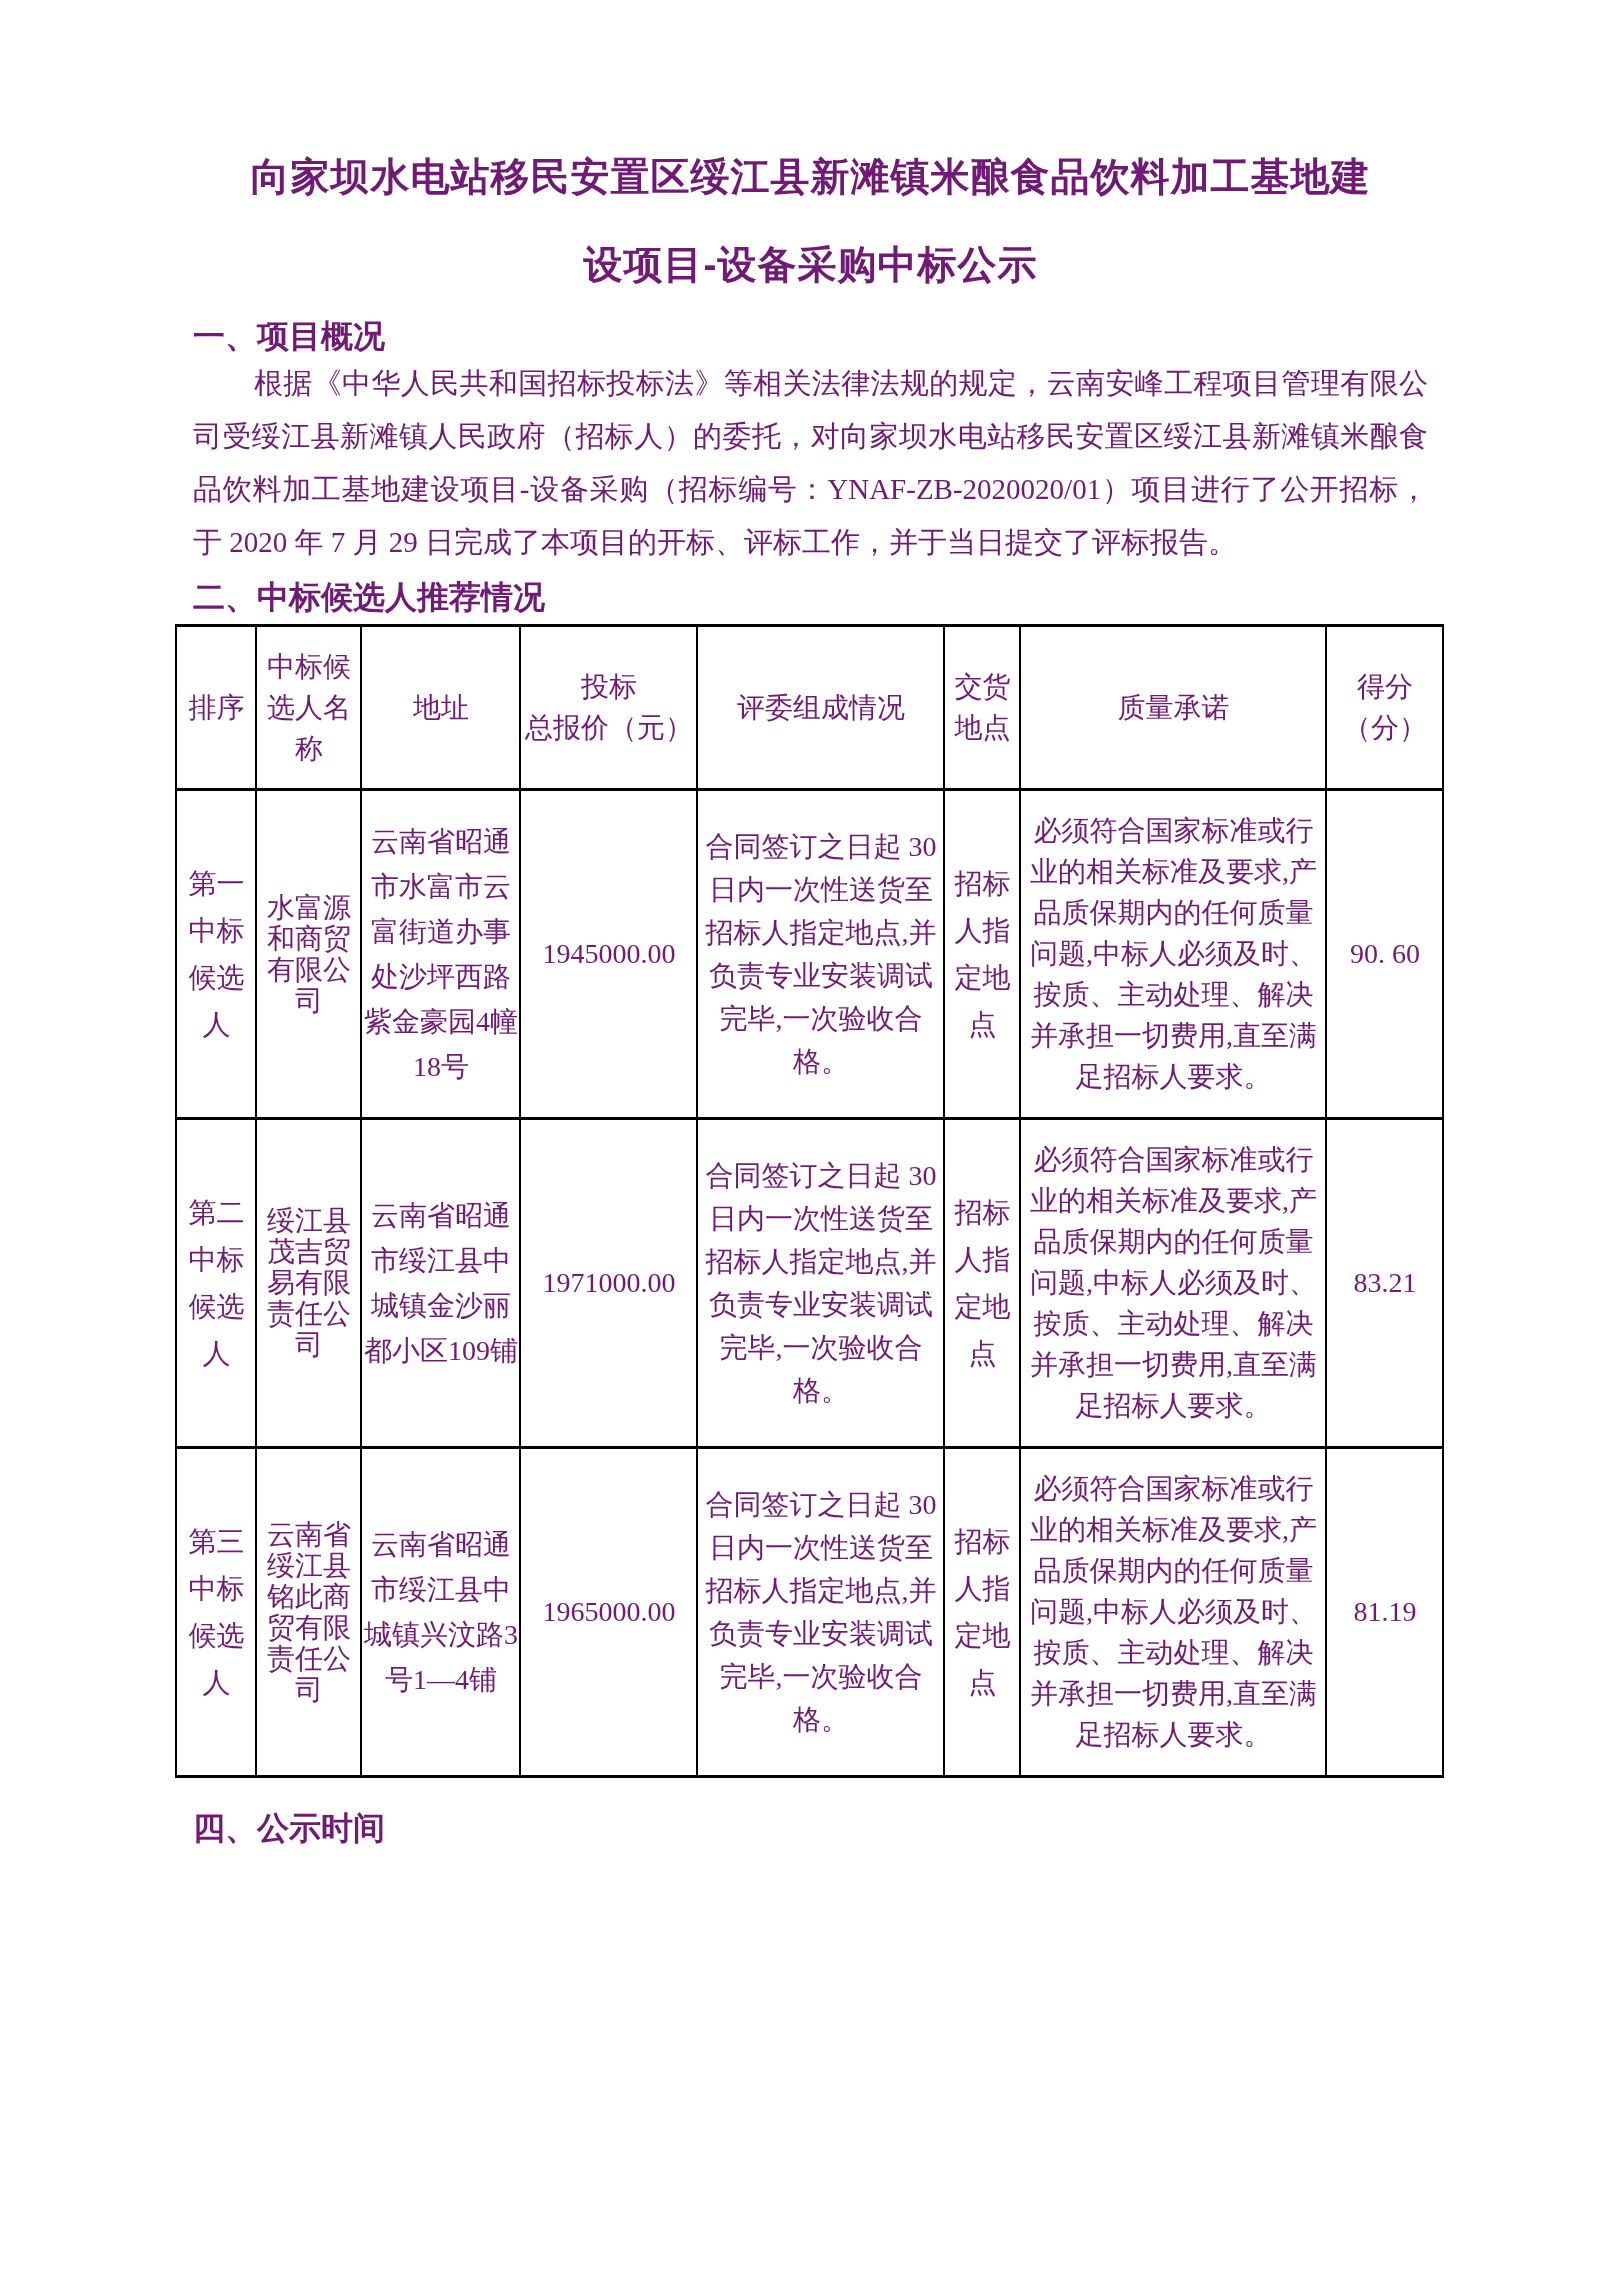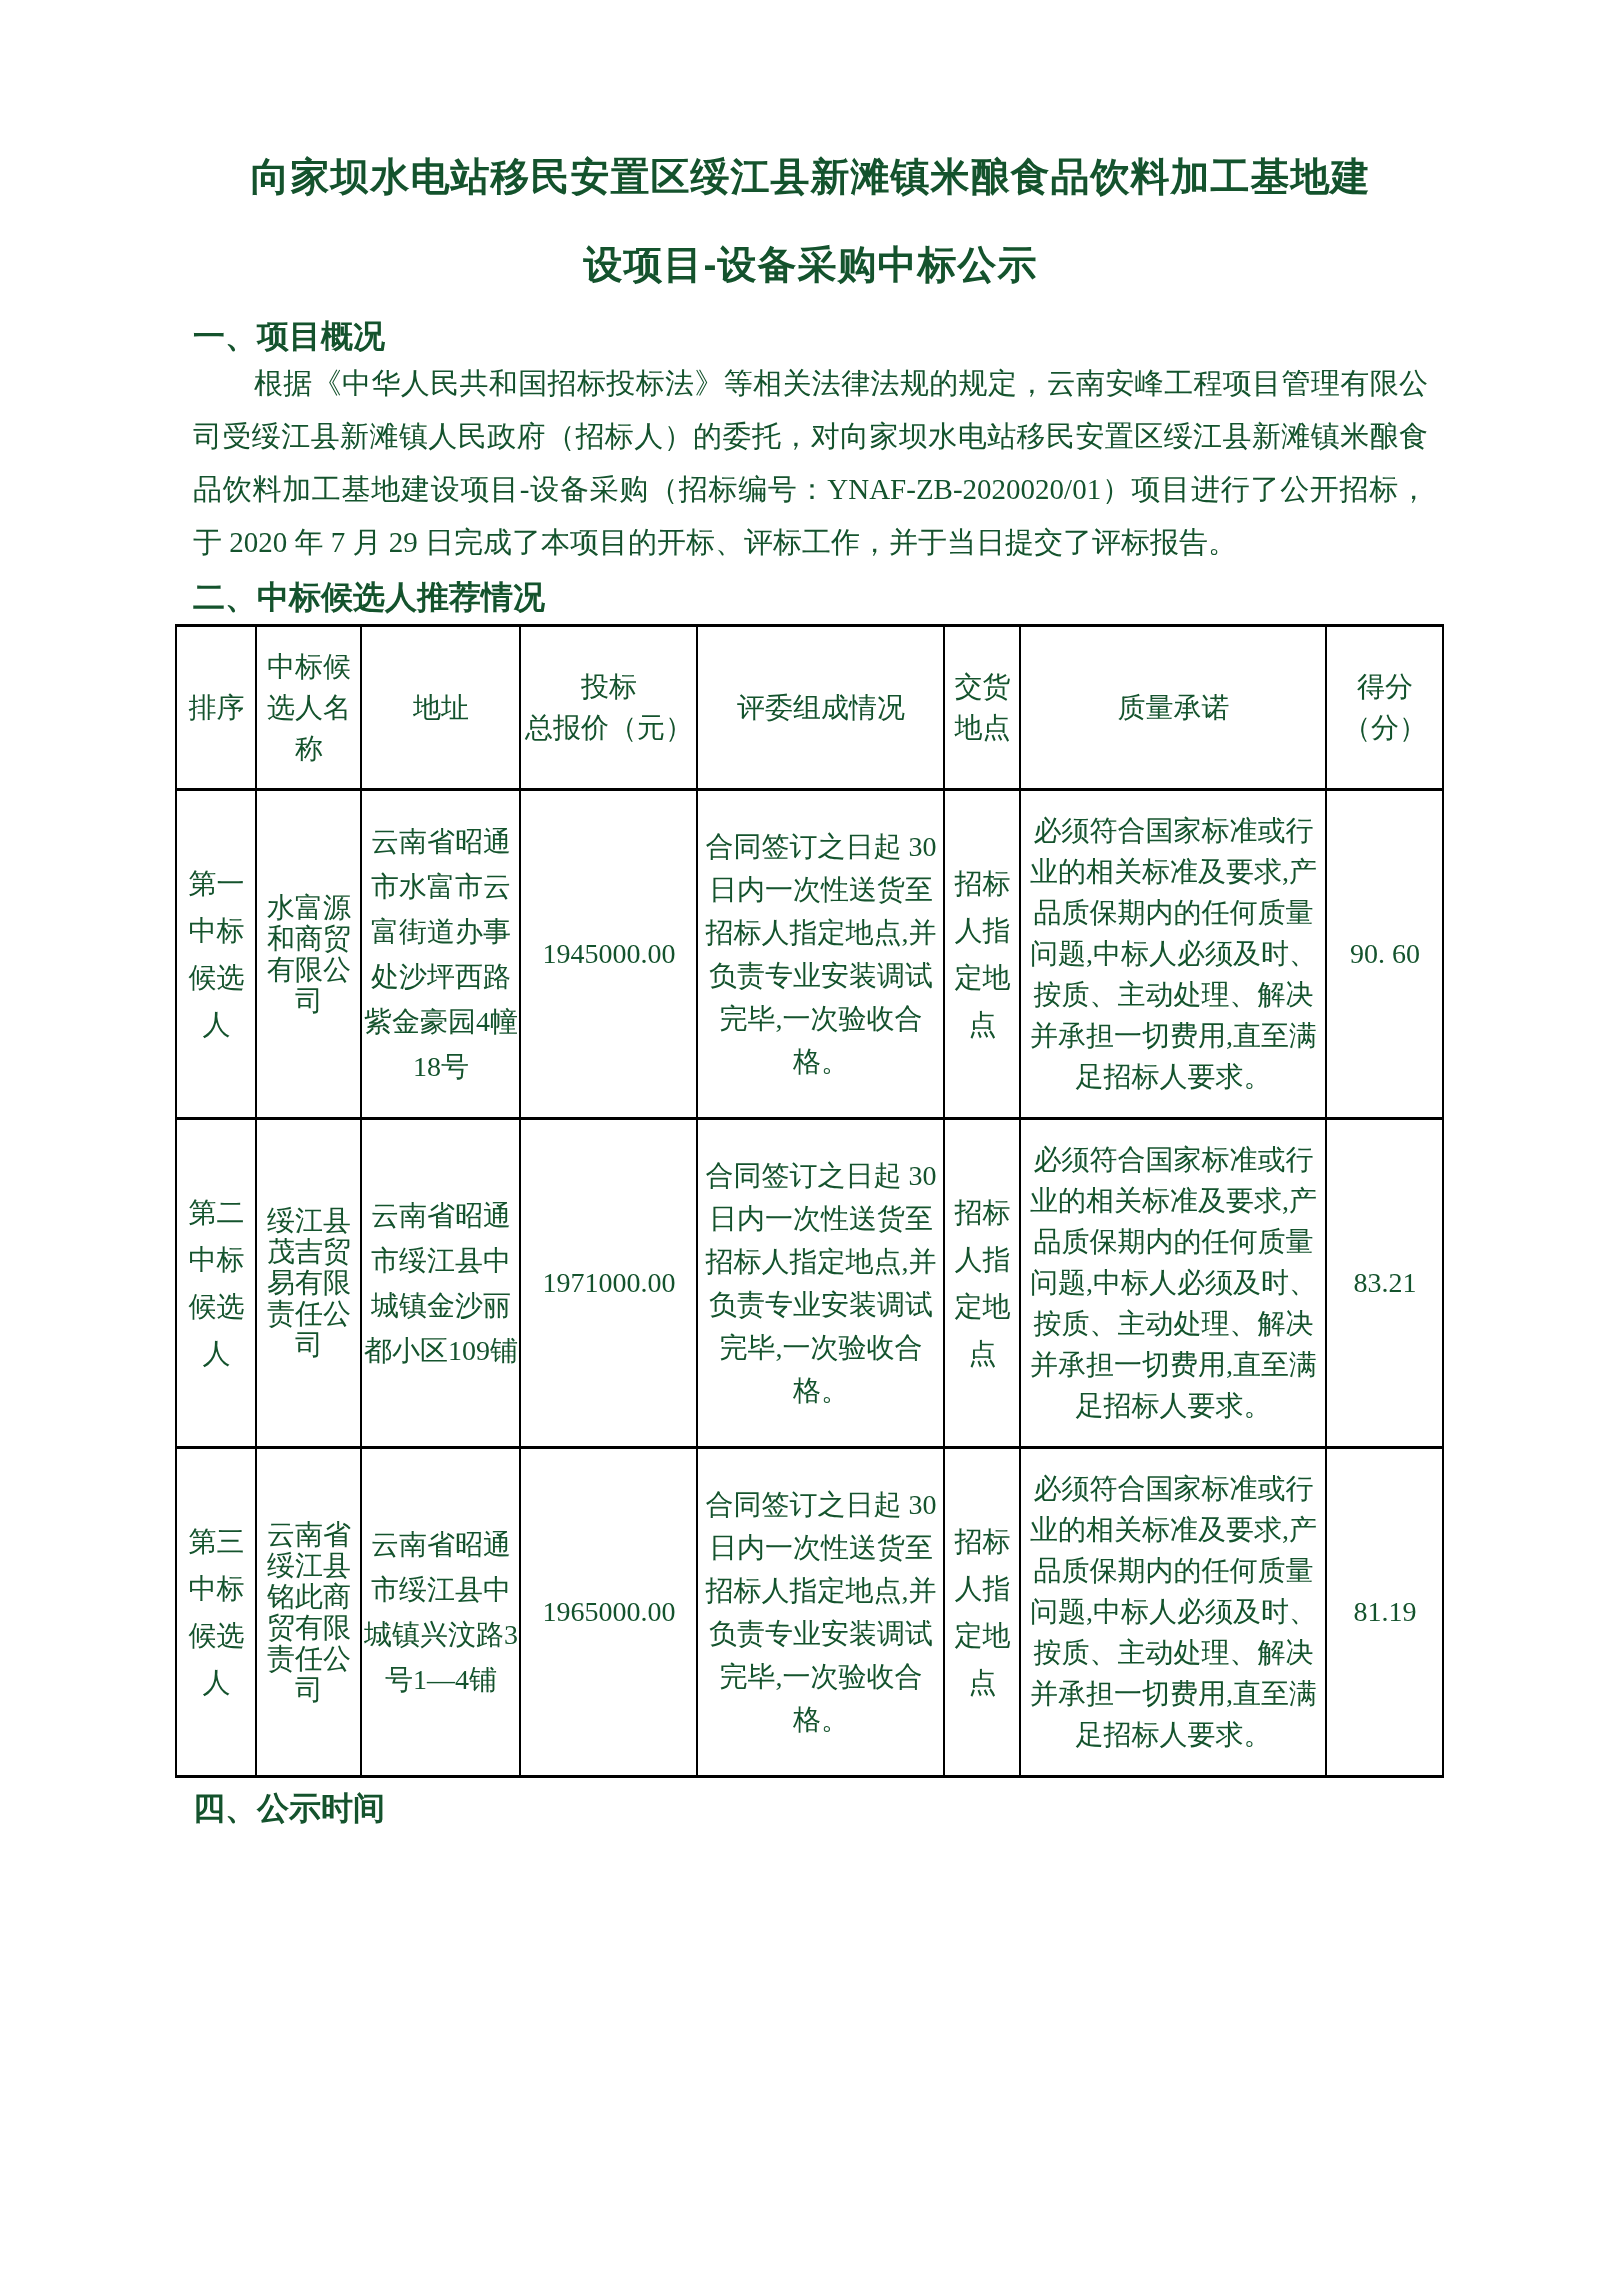--- a/index.html
+++ b/index.html
@@ -4,21 +4,21 @@
 <style>
   * { box-sizing: border-box; }
   html, body { margin: 0; padding: 0; }
   body { background: #ffffff; }
 
   .page {
     position: relative;
     width: 1621px;
     height: 2293px;
     background: #ffffff;
-    color: #14532d;
+    color: #701a75;
     font-family: "Liberation Serif", "DejaVu Serif", serif;
     overflow: hidden;
   }
   .content { padding: 0 193px; }
 
   .doc-title {
     margin: 0;
     padding-top: 133px;
     text-align: center;
     font-family: "Liberation Sans", "DejaVu Sans", sans-serif;
@@ -31,21 +31,21 @@
   .sec-heading {
     margin: 0;
     font-family: "Liberation Sans", "DejaVu Sans", sans-serif;
     font-weight: 700;
     font-size: 32px;
     line-height: 41px;
   }
   #heading-1 { margin-top: 6.9px; }
   #heading-2 { margin-top: 7.8px; margin-bottom: 6px; }
   #heading-3 { margin-top: 21.6px; }
-  #heading-4 { margin-top: 10px; }
+  #heading-4 { margin-top: 30px; }
 
   .body-para {
     margin: 0;
     font-size: 29px;
     line-height: 53px;
     text-align: justify;
   }
   .indent2 { text-indent: 61px; }
   .members-line {
     margin-top: 7.8px;

